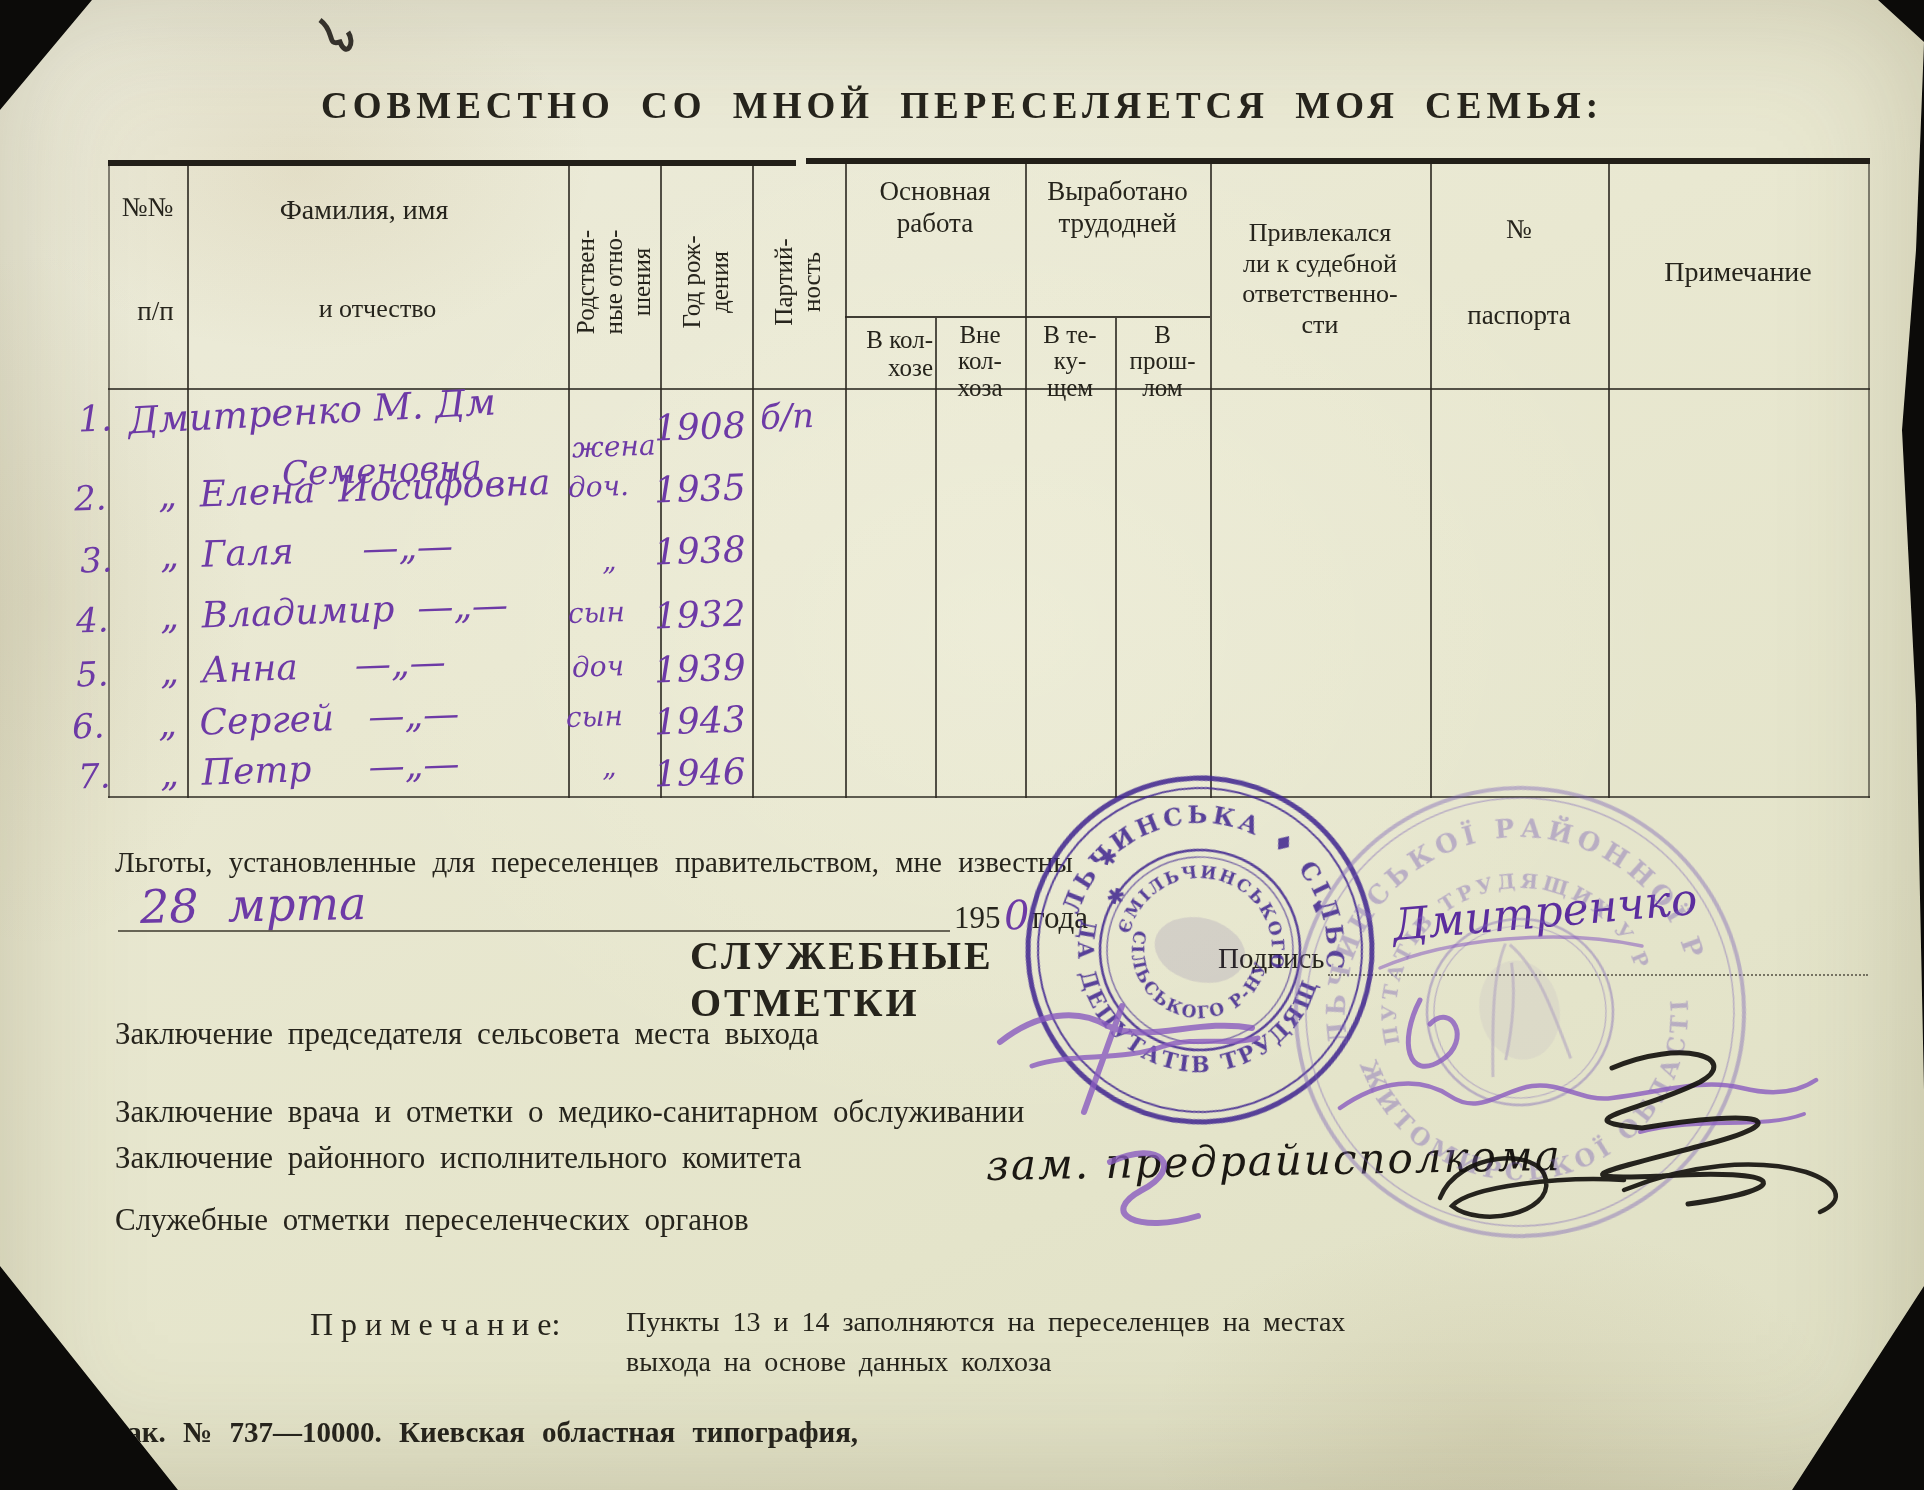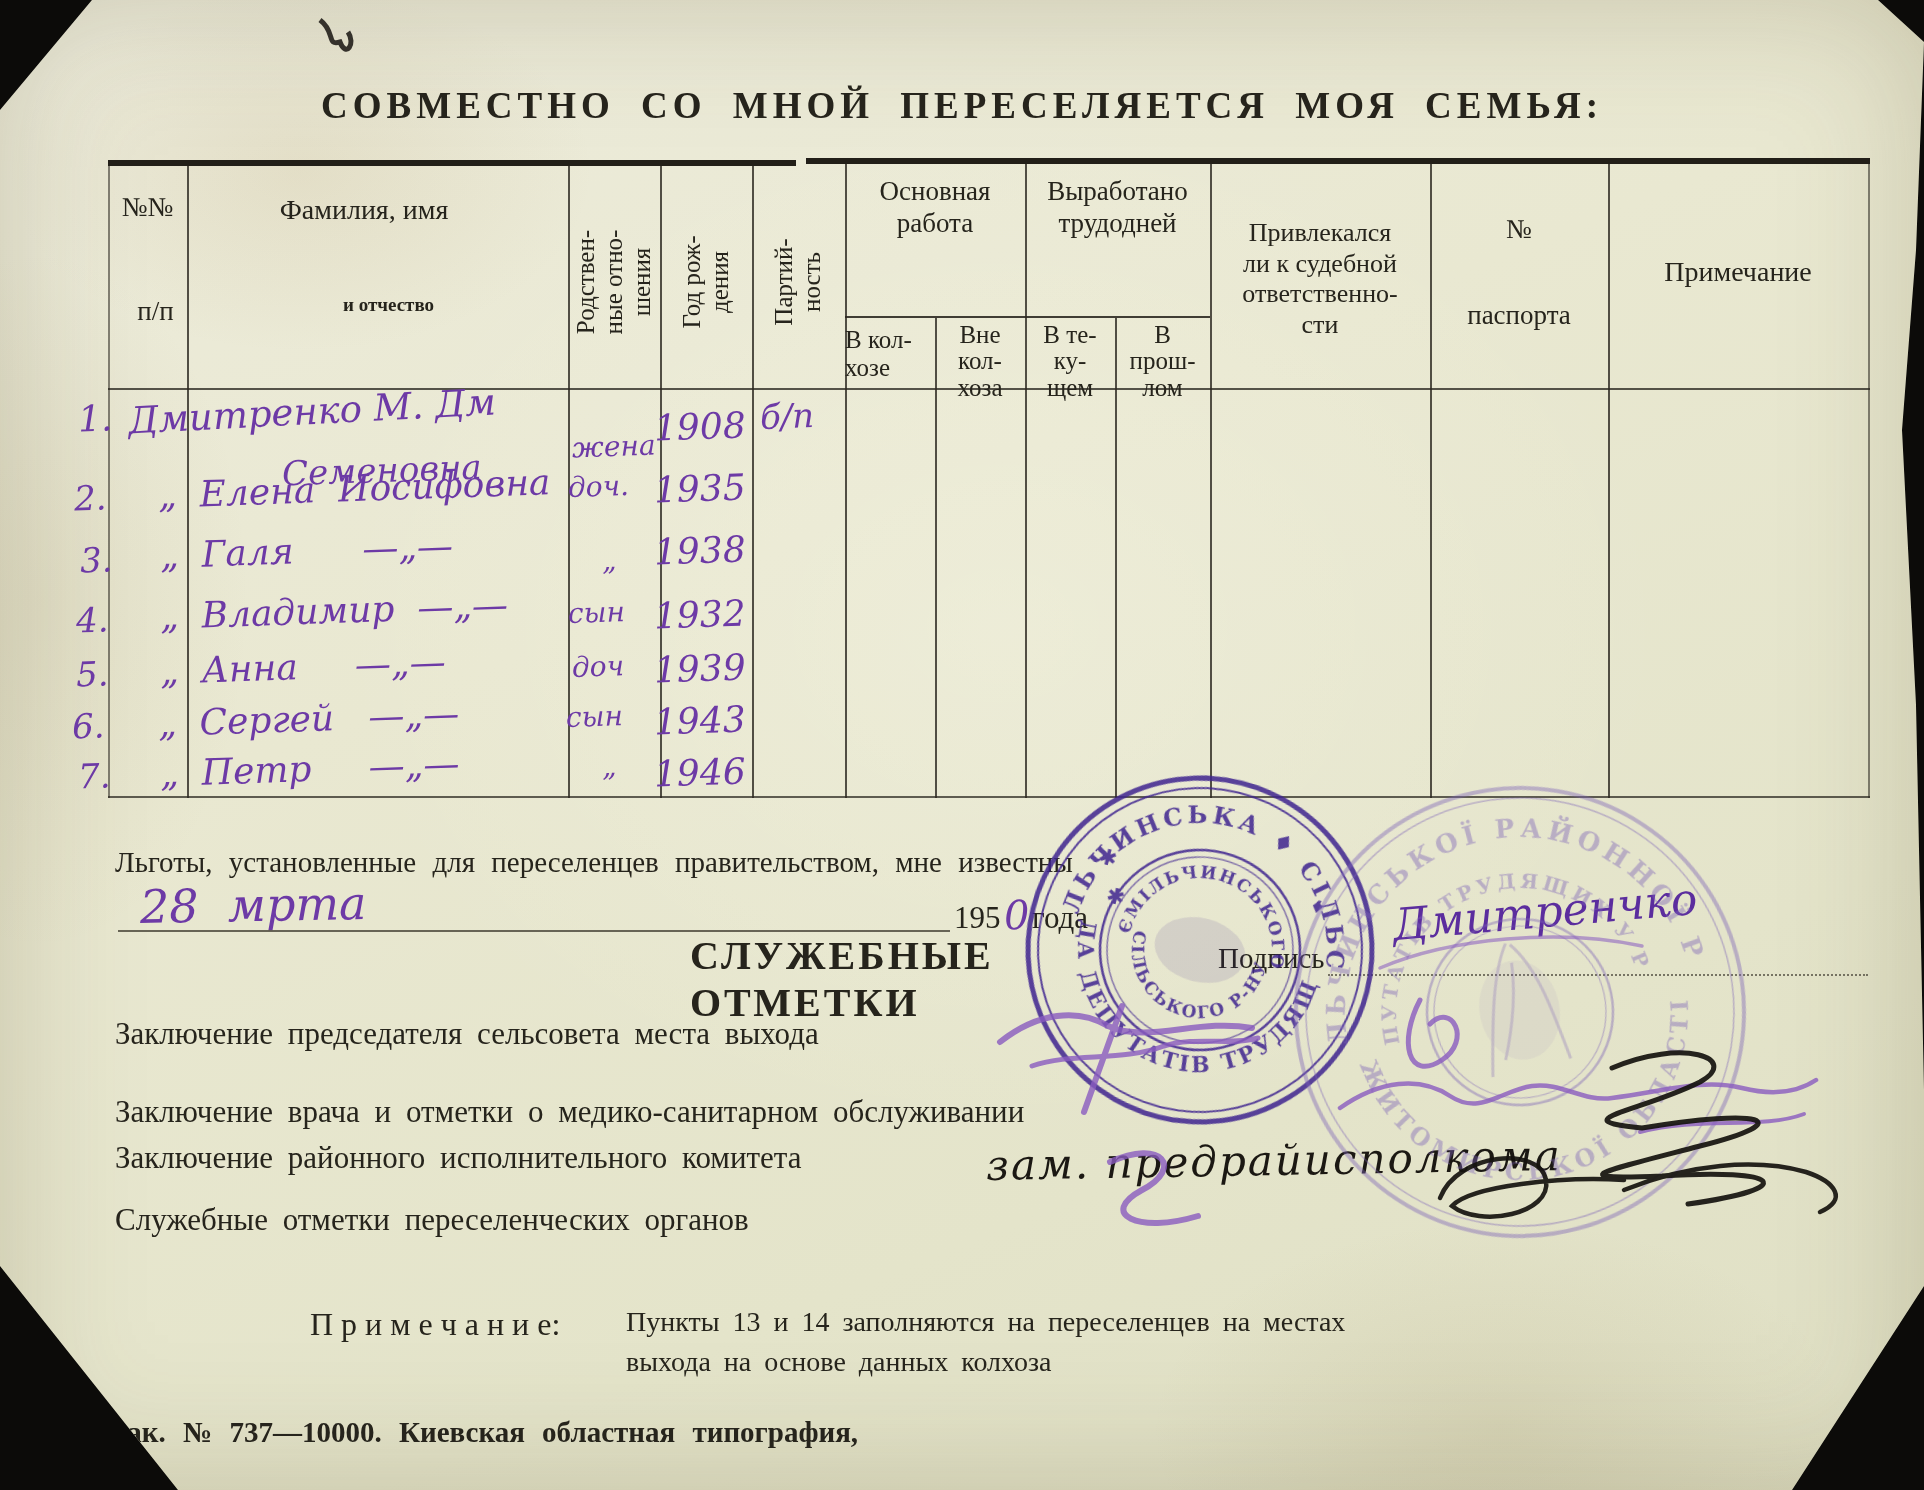--- a/index.html
+++ b/index.html
@@ -52,33 +52,33 @@
     <div class="vline" style="left:1115px;top:318px;height:480px;opacity:.8;"></div>
     <div class="vline" style="left:1210px;top:164px;height:634px;opacity:.8;"></div>
     <div class="vline" style="left:1430px;top:164px;height:634px;opacity:.8;"></div>
     <div class="vline" style="left:1608px;top:164px;height:634px;opacity:.8;"></div>
     <div class="vline" style="left:1868px;top:164px;height:634px;opacity:.55;"></div>
 
     <div class="printed" style="left:108px;top:192px;width:79px;text-align:center;font-size:27px;">№№</div>
     <div class="printed" style="left:108px;top:296px;width:79px;text-align:center;font-size:27px;margin-left:8px;">п/п</div>
 
     <div class="printed" style="left:187px;top:194px;width:354px;text-align:center;font-size:28px;">Фамилия, имя</div>
-    <div class="printed" style="left:198px;top:294px;width:381px;text-align:center;font-size:19px;font-weight:bold;">и отчество</div>
+    <div class="printed" style="left:187px;top:294px;width:381px;text-align:center;font-size:26px;">и отчество</div>
 
     <div class="printed rot" style="left:614px;top:282px;width:230px;font-size:25px;">Родствен-
 ные отно-
 шения</div>
     <div class="printed rot" style="left:706px;top:282px;width:230px;font-size:25px;">Год рож-
 дения</div>
     <div class="printed rot" style="left:798px;top:282px;width:230px;font-size:25px;">Партий-
 ность</div>
 
     <div class="printed pre" style="left:845px;top:176px;width:180px;text-align:center;font-size:27px;line-height:1.18;">Основная
 работа</div>
-    <div class="printed pre" style="left:845px;top:326px;width:88px;text-align:left;font-size:25px;line-height:1.1;">В кол-
+    <div class="printed pre" style="left:845px;top:326px;width:88px;text-align:right;font-size:25px;line-height:1.1;">В кол-
 хозе</div>
     <div class="printed pre" style="left:935px;top:322px;width:90px;text-align:center;font-size:25px;line-height:1.05;">Вне
 кол-
 хоза</div>
 
     <div class="printed pre" style="left:1025px;top:176px;width:185px;text-align:center;font-size:27px;line-height:1.18;">Выработано
 трудодней</div>
     <div class="printed pre" style="left:1025px;top:322px;width:90px;text-align:center;font-size:25px;line-height:1.05;">В те-
 ку-
 щем</div>

